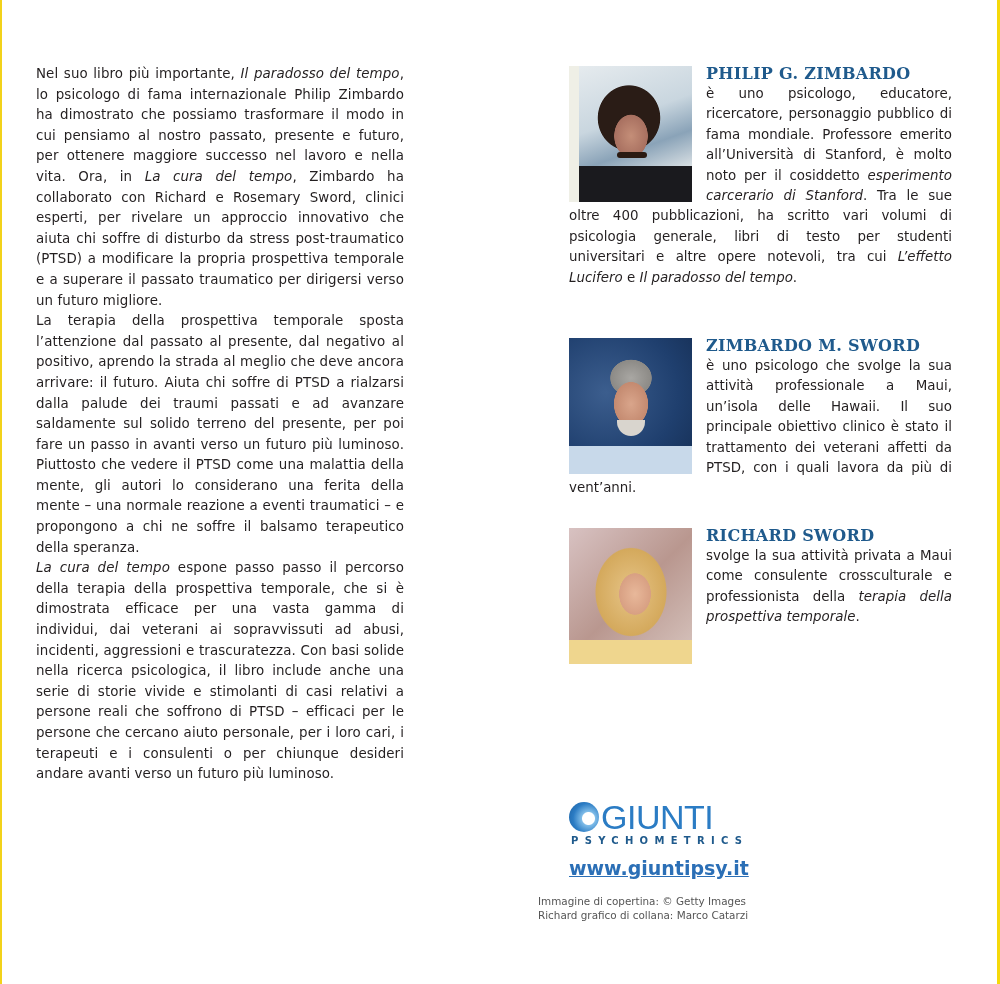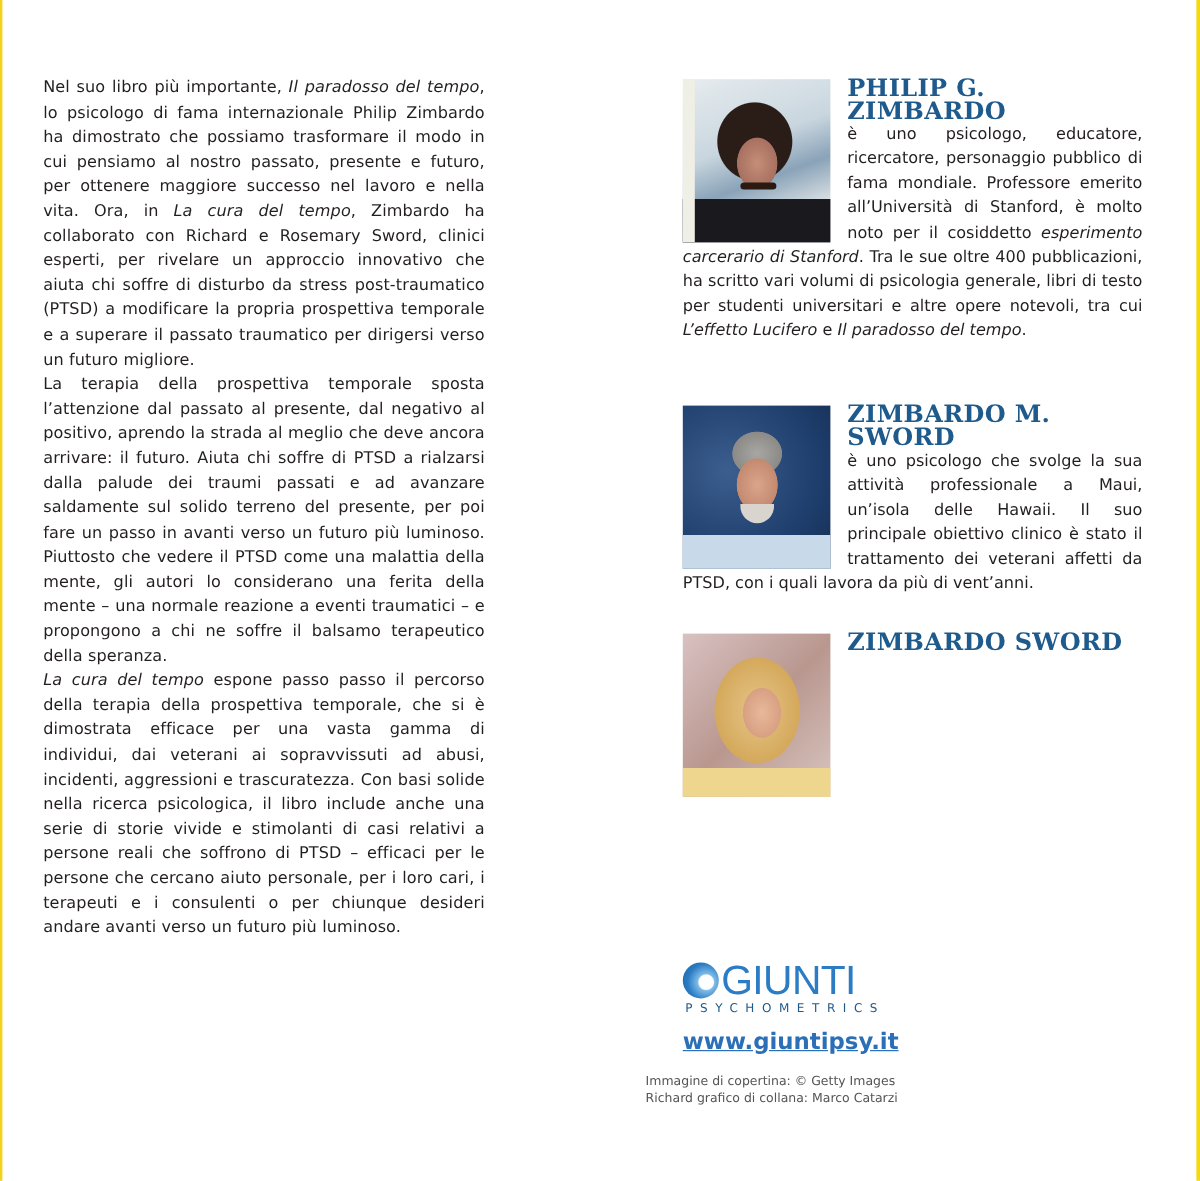--- a/index.html
+++ b/index.html
@@ -21,21 +21,21 @@
     .blurb em { font-style: italic; }
 
     .author { position: absolute; left: 569px; width: 383px; }
     .author .photo {
       float: left; width: 123px; height: 136px; margin-right: 14px; margin-top: 2px;
       position: relative; overflow: hidden;
     }
     .author .name {
       display: block;
       font-family: "DejaVu Serif", "Liberation Serif", serif;
-      font-weight: bold; color: #1f5a8c; font-size: 20px; line-height: 19px;
+      font-weight: bold; color: #1f5a8c; font-size: 16px; line-height: 19px;
       letter-spacing: 0.3px; margin-bottom: 1px;
     }
     .author .bio {
       font-size: 13.4px; line-height: 20.4px; text-align: justify; margin: 0;
     }
     .author .bio em { font-style: italic; }
 
     .a1 { top: 64px; }
     .a2 { top: 336px; }
     .a3 { top: 526px; }
@@ -77,21 +77,21 @@
     .logo-mark {
       width: 30px; height: 30px; border-radius: 50%;
       background: radial-gradient(circle at 65% 55%, #ffffff 0 6px, #7fbce8 7px, #2b7cc4 60%, #1c5e9e 100%);
       margin-right: 2px;
     }
     .logo-word {
       font-family: "Liberation Sans", "DejaVu Sans", sans-serif; font-weight: normal;
       font-size: 34px; line-height: 34px; color: #2b7cc4; letter-spacing: -0.5px;
     }
     .logo-sub {
-      font-family: "DejaVu Sans", sans-serif; font-weight: normal; font-size: 10px;
+      font-family: "DejaVu Sans", sans-serif; font-weight: bold; font-size: 10px;
       color: #1f5a8c; letter-spacing: 6.3px; margin-top: 1px; margin-left: 2px;
     }
     .website {
       position: absolute; left: 569px; top: 857px;
       font-family: "DejaVu Sans", sans-serif; font-weight: bold; font-size: 19px; color: #2b6fb6; text-decoration: underline;
     }
     .credits {
       position: absolute; left: 538px; top: 894px;
       font-size: 10.4px; line-height: 14px; color: #555555;
     }
@@ -115,21 +115,22 @@
 </article>
 
 <article class="author a2">
   <div class="photo ph-sword-r" title="Ritratto di Richard M. Sword"></div>
   <span class="name">ZIMBARDO M. SWORD</span>
   <p class="bio"><span>è uno psicologo che svolge la sua attività professionale a Maui, un’isola delle Hawaii. Il suo principale obiettivo clinico è stato il trattamento dei veterani affetti da PTSD, con i quali lavora da più di vent’anni.</span></p>
 </article>
 
 <article class="author a3">
   <div class="photo ph-sword-ro" title="Ritratto di Rosemary Sword"></div>
-  <span class="name">ZIMBARDO SWORD</span>
+  <span class="name">RICHARD SWORD</span>
+  <p class="bio"><span>svolge la sua attività privata a Maui come consulente crossculturale e professionista della </span><em>terapia della prospettiva temporale</em><span>.</span></p>
 </article>
 
 <div class="logo">
   <div class="logo-row">
     <div class="logo-mark"></div>
     <span class="logo-word">GIUNTI</span>
   </div>
   <div class="logo-sub">PSYCHOMETRICS</div>
 </div>
 

